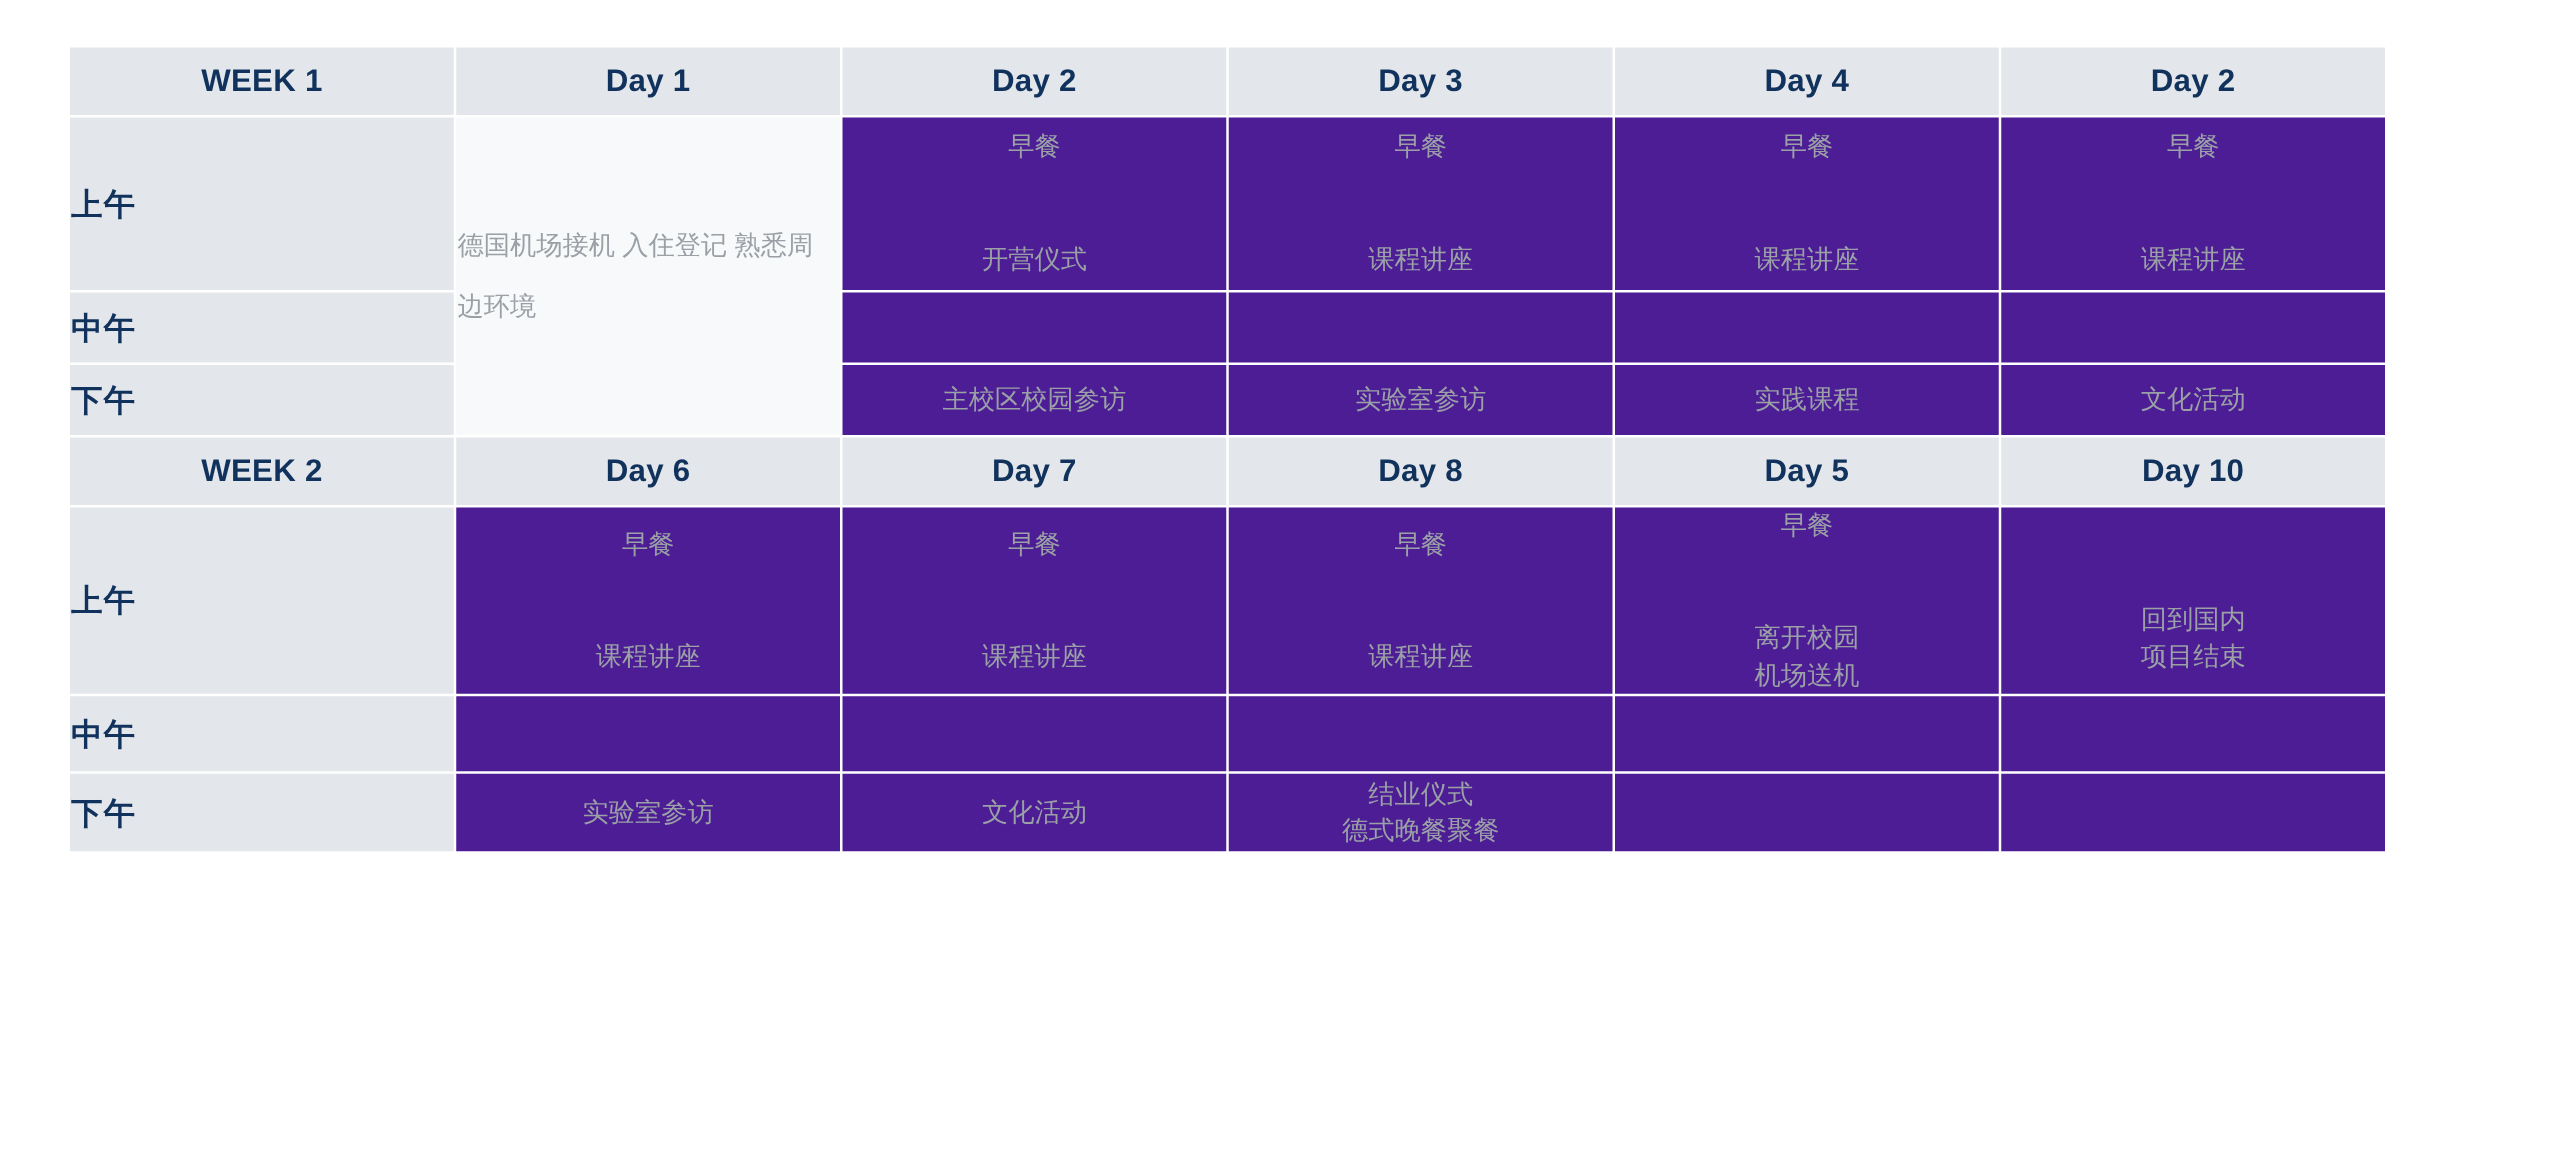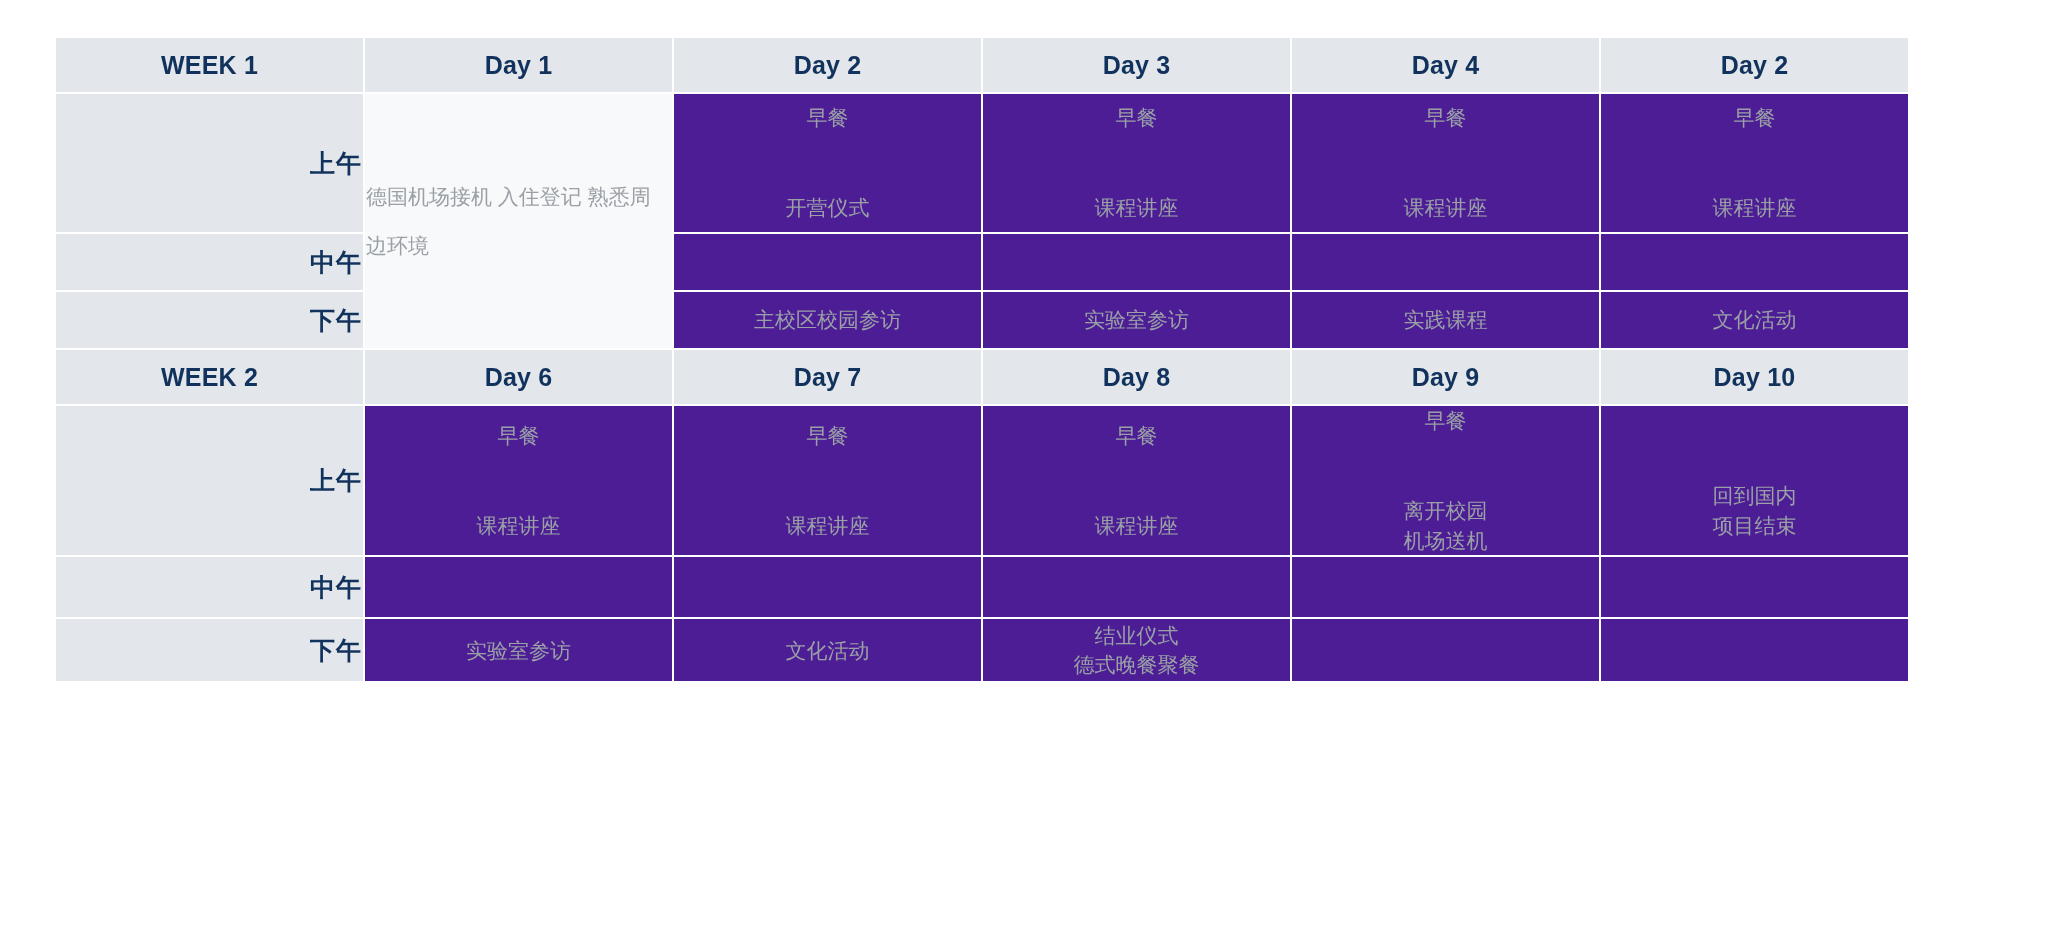--- a/index.html
+++ b/index.html
@@ -51,21 +51,21 @@
     color: #11325c;
     letter-spacing: 0.2px;
   }
   tr.week-row td.week-label {
     background: #e3e7eb;
   }
 
   
   td.time-label {
     background: #e3e7eb;
-    text-align: right;
+    text-align: left;
     vertical-align: middle;
     font-size: 25px;
     font-weight: bold;
     color: #11325c;
     letter-spacing: 1px;
   }
 
   
   td.cell {
     background: #4c1d95;
@@ -177,21 +177,21 @@
           <td class="cell">实验室参访</td>
           <td class="cell">实践课程</td>
           <td class="cell">文化活动</td>
         </tr>
 
         <tr class="week-row">
           <td class="week-label">WEEK 2</td>
           <td>Day 6</td>
           <td>Day 7</td>
           <td>Day 8</td>
-          <td>Day 9</td>
+          <td>Day 5</td>
           <td>Day 10</td>
         </tr>
 
         <tr class="r-morning2">
           <td class="time-label">上午</td>
           <td class="cell">
             <span class="line">早餐</span>
             <span class="line gap-top">课程讲座</span>
           </td>
           <td class="cell">

